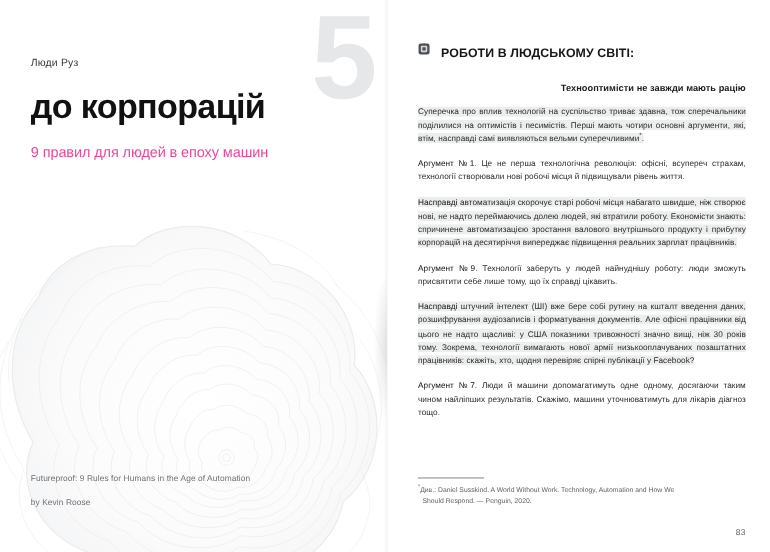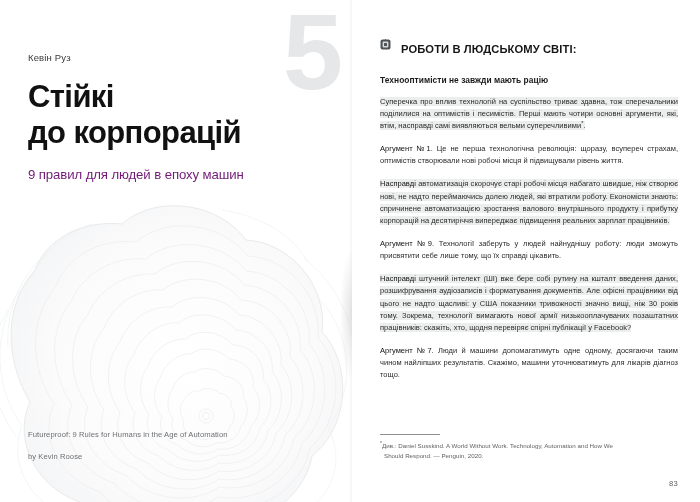--- a/index.html
+++ b/index.html
@@ -78,21 +78,21 @@
     font-weight: 700;
     line-height: 1.16;
     letter-spacing: -0.6px;
     color: #111111;
     margin: 0 0 16px 0;
   }
   .book-title span { display: block; }
   .book-subtitle {
     font-size: 13.2px;
     font-weight: 400;
-    color: #701a75;
+    color: #ec4899;
     letter-spacing: -0.1px;
     margin: 0;
   }
 
   .left-footer {
     position: absolute;
     left: 28px;
     bottom: 40px;
     width: 280px;
     font-size: 7.6px;
@@ -175,20 +175,21 @@
     text-transform: none;
   }
   .section-title span { display: block; }
 
   .deck {
     font-size: 8.4px;
     font-weight: 700;
     color: #1a1a1a;
     margin: 0 0 11px 0;
     letter-spacing: 0.05px;
+    text-align: right;
   }
 
   p.body {
     font-size: 7.5px;
     line-height: 1.62;
     color: #2a2a2a;
     margin: 0 0 11px 0;
     text-align: justify;
     letter-spacing: 0.02px;
   }
@@ -314,23 +315,22 @@
         <g fill="none" stroke="#f1f2f3" stroke-width="0.7">
           <path d="M104,360 C150,396 222,404 268,384"></path>
           <path d="M118,372 C162,402 226,410 272,392"></path>
         </g>
       </svg>
     </div>
 
     <div class="chapter-number">5</div>
 
     <div class="left-content">
-      <div class="author-name">Кевін Руз</div>
+      <div class="author-name">Люди Руз</div>
       <h1 class="book-title">
-        <span>Стійкі</span>
         <span>до корпорацій</span>
       </h1>
       <div class="book-subtitle">9 правил для людей в епоху машин</div>
     </div>
 
     <div class="left-footer">
       <span>Futureproof: 9 Rules for Humans in the Age of Automation</span>
       <span>by Kevin Roose</span>
     </div>
   </div>
@@ -353,21 +353,21 @@
         </span>
         <h2 class="section-title">
           <span>РОБОТИ В ЛЮДСЬКОМУ СВІТІ:</span>
         </h2>
       </div>
 
       <div class="deck">Технооптимісти не завжди мають рацію</div>
 
       <p class="body"><span class="hl"><span>Суперечка про вплив технологій на суспільство триває здавна, тож сперечальники поділилися на оптимістів і песимістів. Перші мають чотири основні аргументи, які, втім, насправді самі виявляються вельми суперечливими</span><sup class="fn">*</sup>.</span></p>
 
-      <p class="body"><b>Аргумент №1</b><span>. Це не перша технологічна революція: щоразу, всупереч страхам, оптимістів створювали нові робочі місця й підвищували рівень життя.</span></p>
+      <p class="body"><b>Аргумент №1</b><span>. Це не перша технологічна революція: офісні, всупереч страхам, технології створювали нові робочі місця й підвищували рівень життя.</span></p>
 
       <p class="body"><span class="hl"><b>Насправді</b><span> автоматизація скорочує старі робочі місця набагато швидше, ніж створює нові, не надто переймаючись долею людей, які втратили роботу. Економісти знають: спричинене автоматизацією зростання валового внутрішнього продукту і прибутку корпорацій на десятиріччя випереджає підвищення реальних зарплат працівників.</span></span></p>
 
       <p class="body"><b>Аргумент №9</b><span>. Технології заберуть у людей найнуднішу роботу: люди зможуть присвятити себе лише тому, що їх справді цікавить.</span></p>
 
       <p class="body"><span class="hl"><b>Насправді</b><span> штучний інтелект (ШІ) вже бере собі рутину на кшталт введення даних, розшифрування аудіозаписів і форматування документів. Але офісні працівники від цього не надто щасливі: у США показники тривожності значно вищі, ніж 30 років тому. Зокрема, технології вимагають нової армії низькооплачуваних позаштатних працівників: скажіть, хто, щодня перевіряє спірні публікації у Facebook?</span></span></p>
 
       <p class="body"><b>Аргумент №7</b><span>. Люди й машини допомагатимуть одне одному, досягаючи таким чином найліпших результатів. Скажімо, машини уточнюватимуть для лікарів діагноз тощо.</span></p>
 
 

